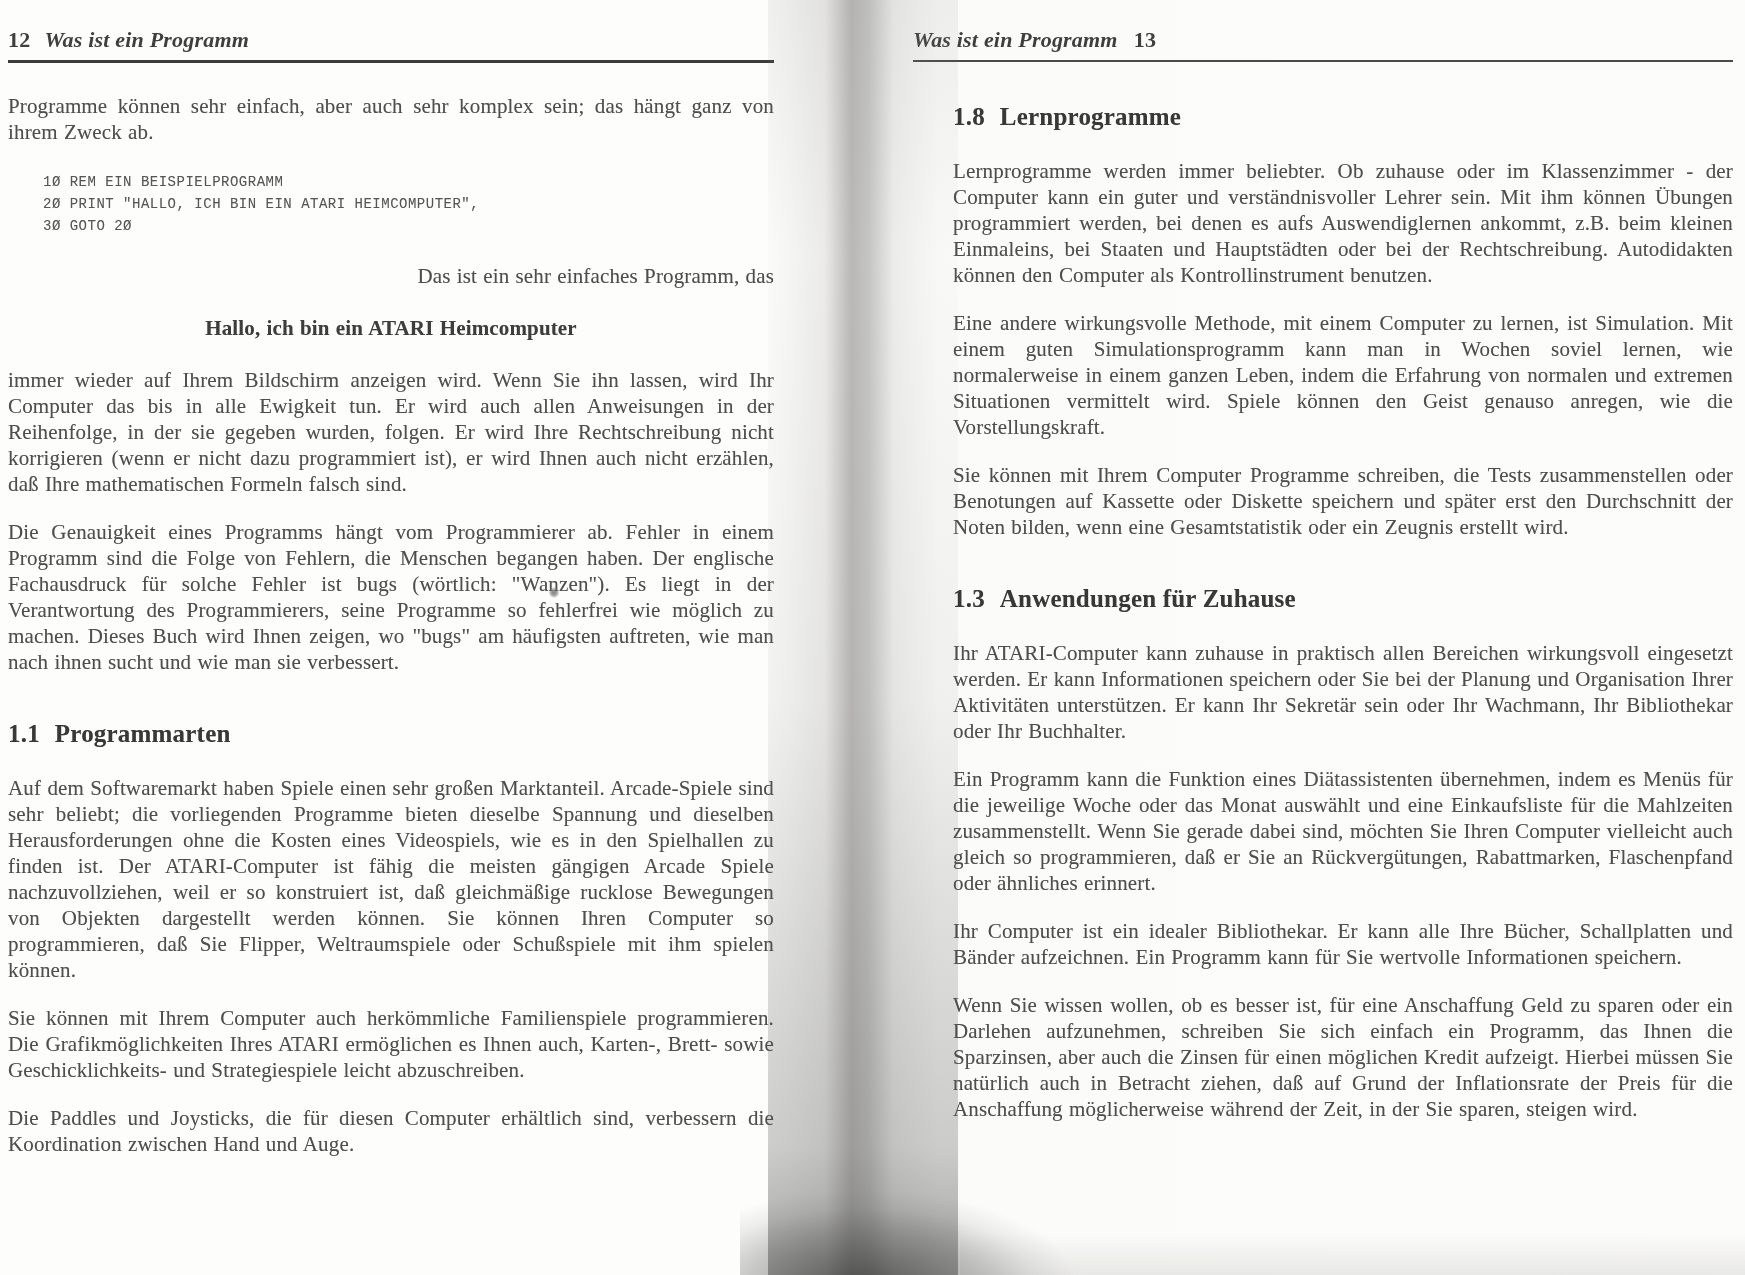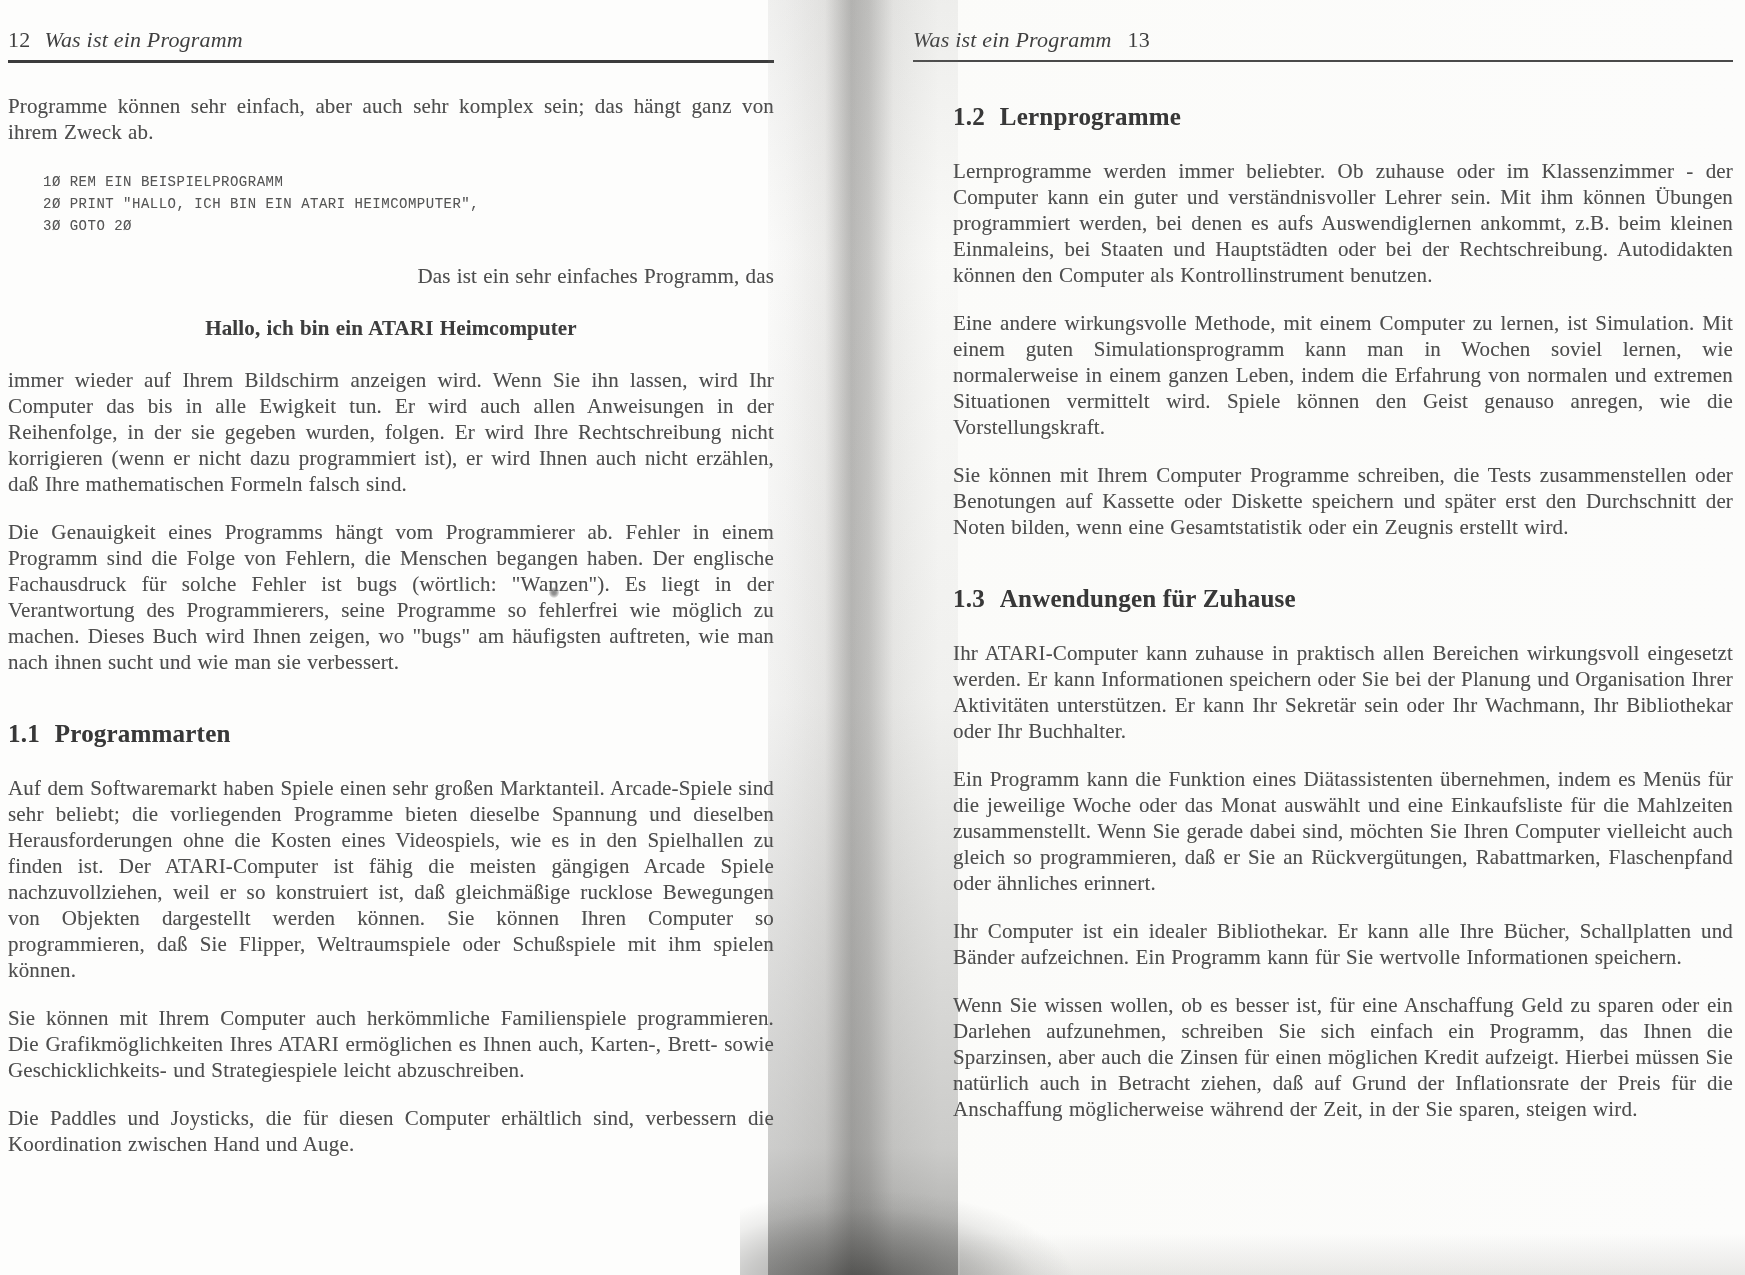--- a/index.html
+++ b/index.html
@@ -15,21 +15,21 @@
   .page { position:absolute; top:0; height:1275px; }
   .left-page  { left:0;    width:848px; }
   .right-page { left:848px; width:897px; }
 
   .left-content  { position:absolute; left:8px;   top:26px; width:766px; }
   .right-content { position:absolute; left:105px; top:26px; width:780px; }
 
   
   .running-head {
     font-size:22px; line-height:28px; color:#3f3f3f;
-    letter-spacing:0.2px; white-space:nowrap;
+    letter-spacing:0.2px; white-space:nowrap;font-weight:bold;
   }
   .running-head .head-title { font-style:italic; }
   .left-page .running-head .pagenum { margin-right:14px; }
   .right-head-block { margin-left:-40px; width:820px; }
   .right-page .running-head { }
   .right-page .running-head .pagenum { margin-left:16px; }
   .rule { border-bottom:3px solid #3c3c3c; margin-top:6px; height:0; }
   .right-head-block .rule { border-bottom-width:2px; border-color:#4a4a4a; }
 
   
@@ -121,21 +121,21 @@
   <section class="page right-page">
     <div class="right-content">
       <div class="right-head-block">
         <header class="running-head">
           <span class="head-title">Was ist ein Programm</span><span class="pagenum">13</span>
         </header>
         <div class="rule"></div>
       </div>
 
       <h2 class="first-heading">
-        <span class="sec-num">1.2</span><span>Lernprogramme</span>
+        <span class="sec-num">1.8</span><span>Lernprogramme</span>
       </h2>
       <p>Lernprogramme werden immer beliebter. Ob zuhause oder im Klassenzimmer - der Computer kann ein guter und verständnisvoller Lehrer sein. Mit ihm können Übungen programmiert werden, bei denen es aufs Auswendiglernen ankommt, z.B. beim kleinen Einmaleins, bei Staaten und Hauptstädten oder bei der Rechtschreibung. Autodidakten können den Computer als Kontrollinstrument benutzen.</p>
       <p>Eine andere wirkungsvolle Methode, mit einem Computer zu lernen, ist Simulation. Mit einem guten Simulationsprogramm kann man in Wochen soviel lernen, wie normalerweise in einem ganzen Leben, indem die Erfahrung von normalen und extremen Situationen vermittelt wird. Spiele können den Geist genauso anregen, wie die Vorstellungskraft.</p>
       <p>Sie können mit Ihrem Computer Programme schreiben, die Tests zusammenstellen oder Benotungen auf Kassette oder Diskette speichern und später erst den Durchschnitt der Noten bilden, wenn eine Gesamtstatistik oder ein Zeugnis erstellt wird.</p>
 
       <h2>
         <span class="sec-num">1.3</span><span>Anwendungen für Zuhause</span>
       </h2>
       <p>Ihr ATARI-Computer kann zuhause in praktisch allen Bereichen wirkungsvoll eingesetzt werden. Er kann Informationen speichern oder Sie bei der Planung und Organisation Ihrer Aktivitäten unterstützen. Er kann Ihr Sekretär sein oder Ihr Wachmann, Ihr Bibliothekar oder Ihr Buchhalter.</p>
       <p>Ein Programm kann die Funktion eines Diätassistenten übernehmen, indem es Menüs für die jeweilige Woche oder das Monat auswählt und eine Einkaufsliste für die Mahlzeiten zusammenstellt. Wenn Sie gerade dabei sind, möchten Sie Ihren Computer vielleicht auch gleich so programmieren, daß er Sie an Rückvergütungen, Rabattmarken, Flaschenpfand oder ähnliches erinnert.</p>

